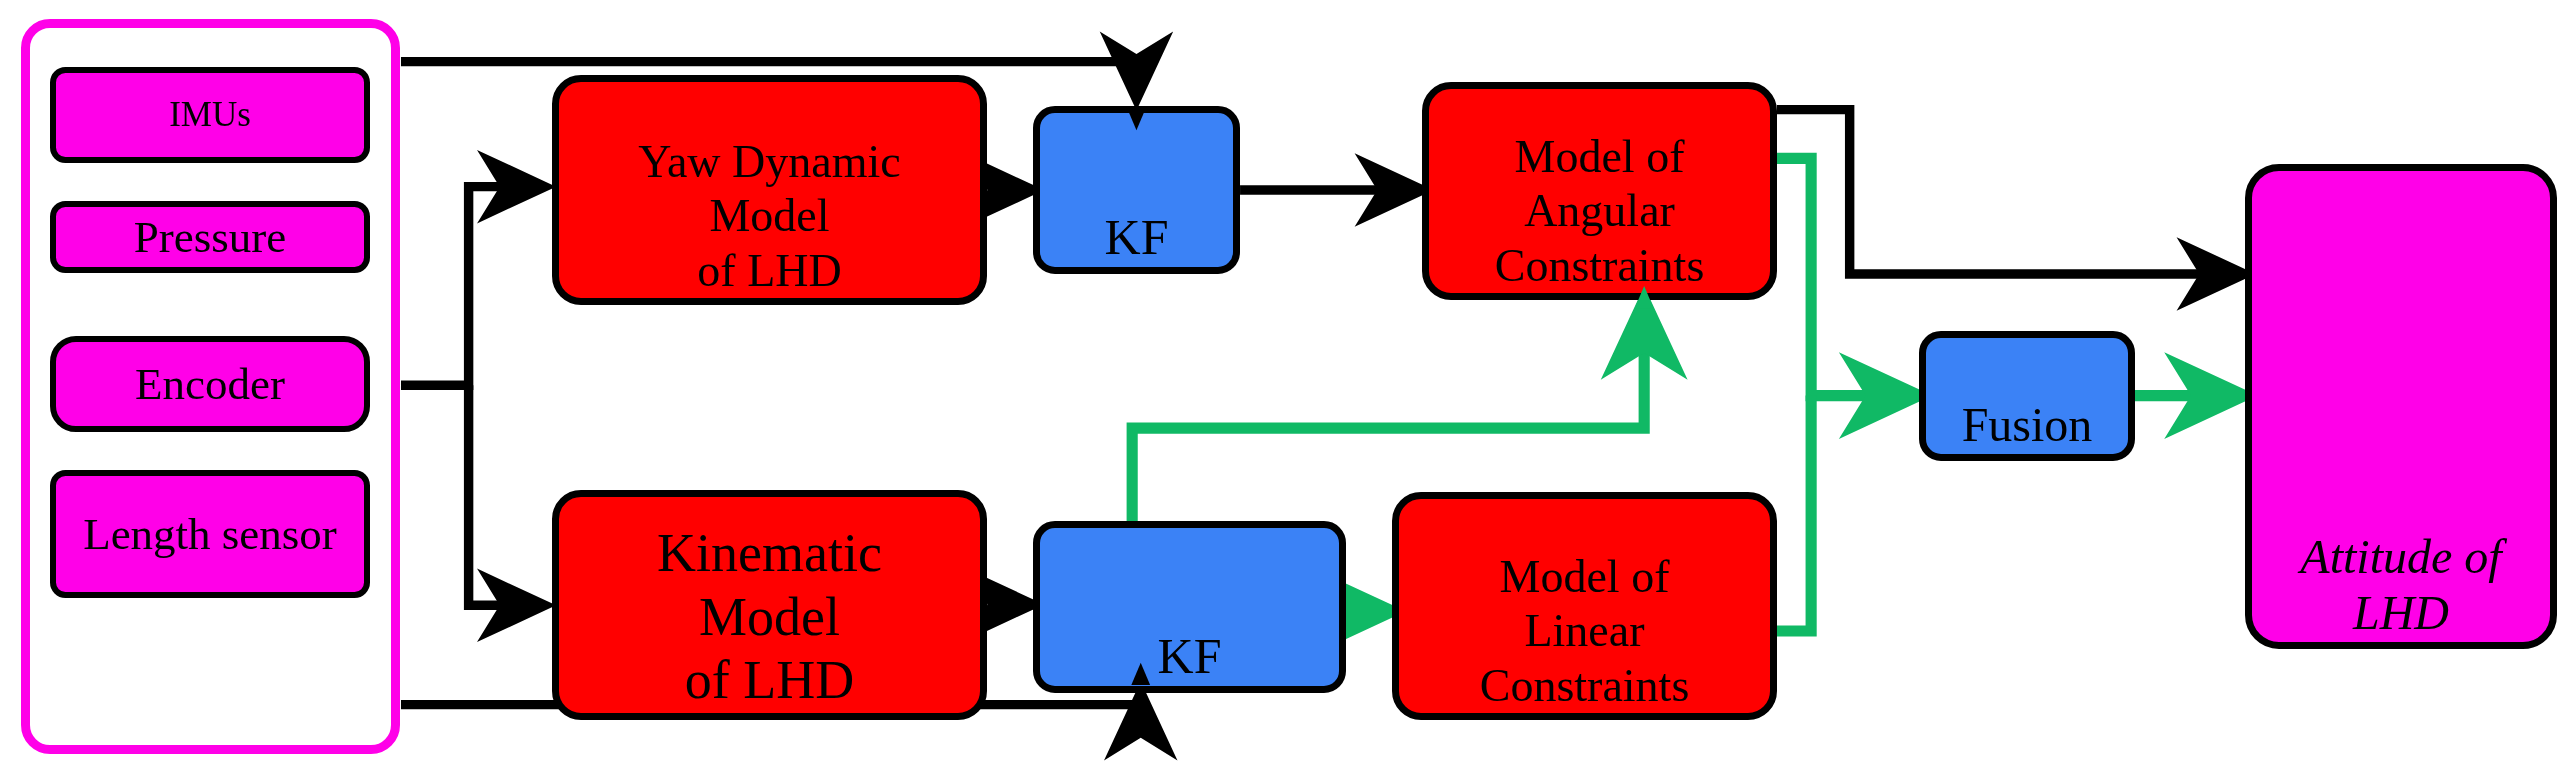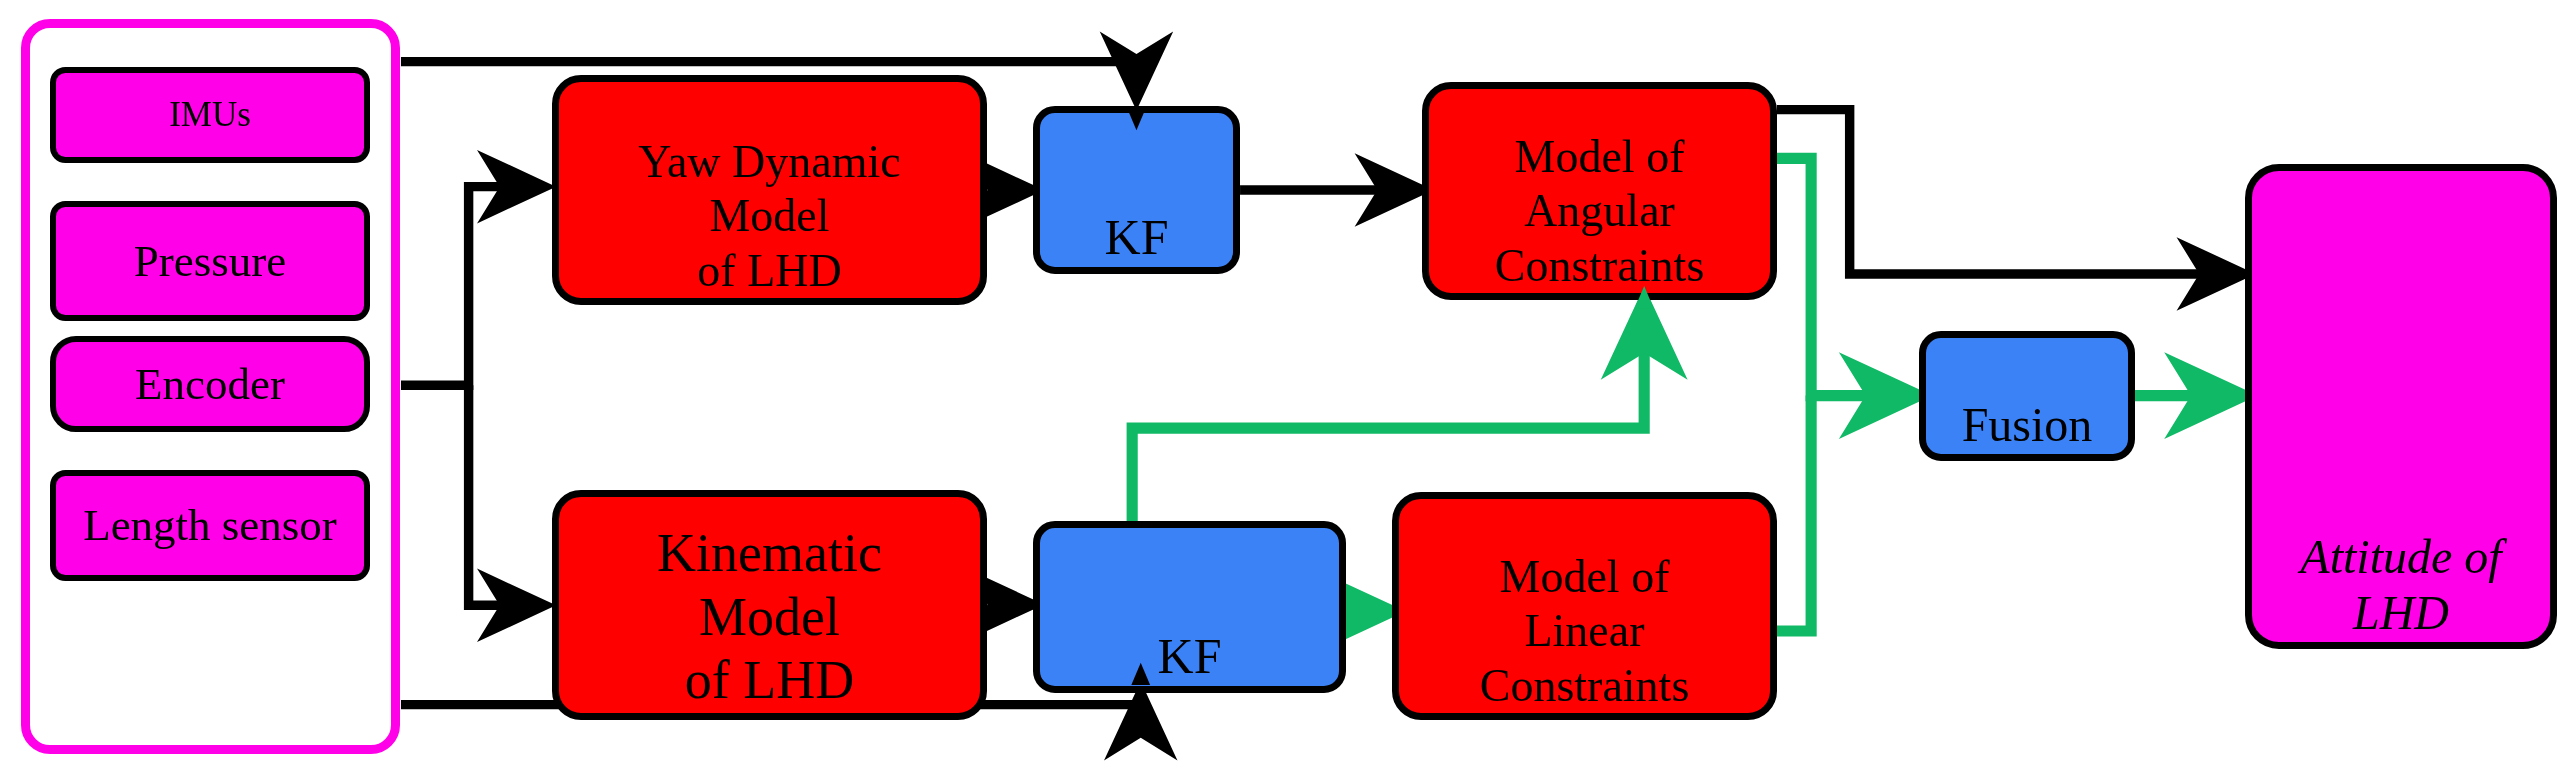--- a/index.html
+++ b/index.html
@@ -72,29 +72,29 @@
       <path d="M2493,462 L2621,462" marker-end="url(#ahG)"></path>
     </g>
   </svg>
 
   <div class="sensor-group" style="left:21.4px;top:19px;width:379px;height:735px;"></div>
 
   <div class="sensor" style="left:50px;top:67px;width:320px;height:96px;font-size:35px;">
     <span class="lbl">IMUs</span>
   </div>
 
-  <div class="sensor" style="left:50px;top:201px;width:320px;height:120px;font-size:45px;">
+  <div class="sensor" style="left:50px;top:201px;width:320px;height:72px;font-size:45px;">
     <span class="lbl">Pressure</span>
   </div>
 
   <div class="sensor" style="left:50px;top:336px;width:320px;height:96px;font-size:45px;border-radius:26px;">
     <span class="lbl">Encoder</span>
   </div>
 
-  <div class="sensor" style="left:50px;top:470px;width:320px;height:111px;font-size:45px;">
+  <div class="sensor" style="left:50px;top:470px;width:320px;height:128px;font-size:45px;">
     <span class="lbl">Length
 sensor</span>
   </div>
 
   <div class="node red" style="left:552px;top:75px;width:435px;height:230px;font-size:46px;">
     <span class="lbl">Yaw Dynamic
 Model
 of LHD</span>
   </div>
 

